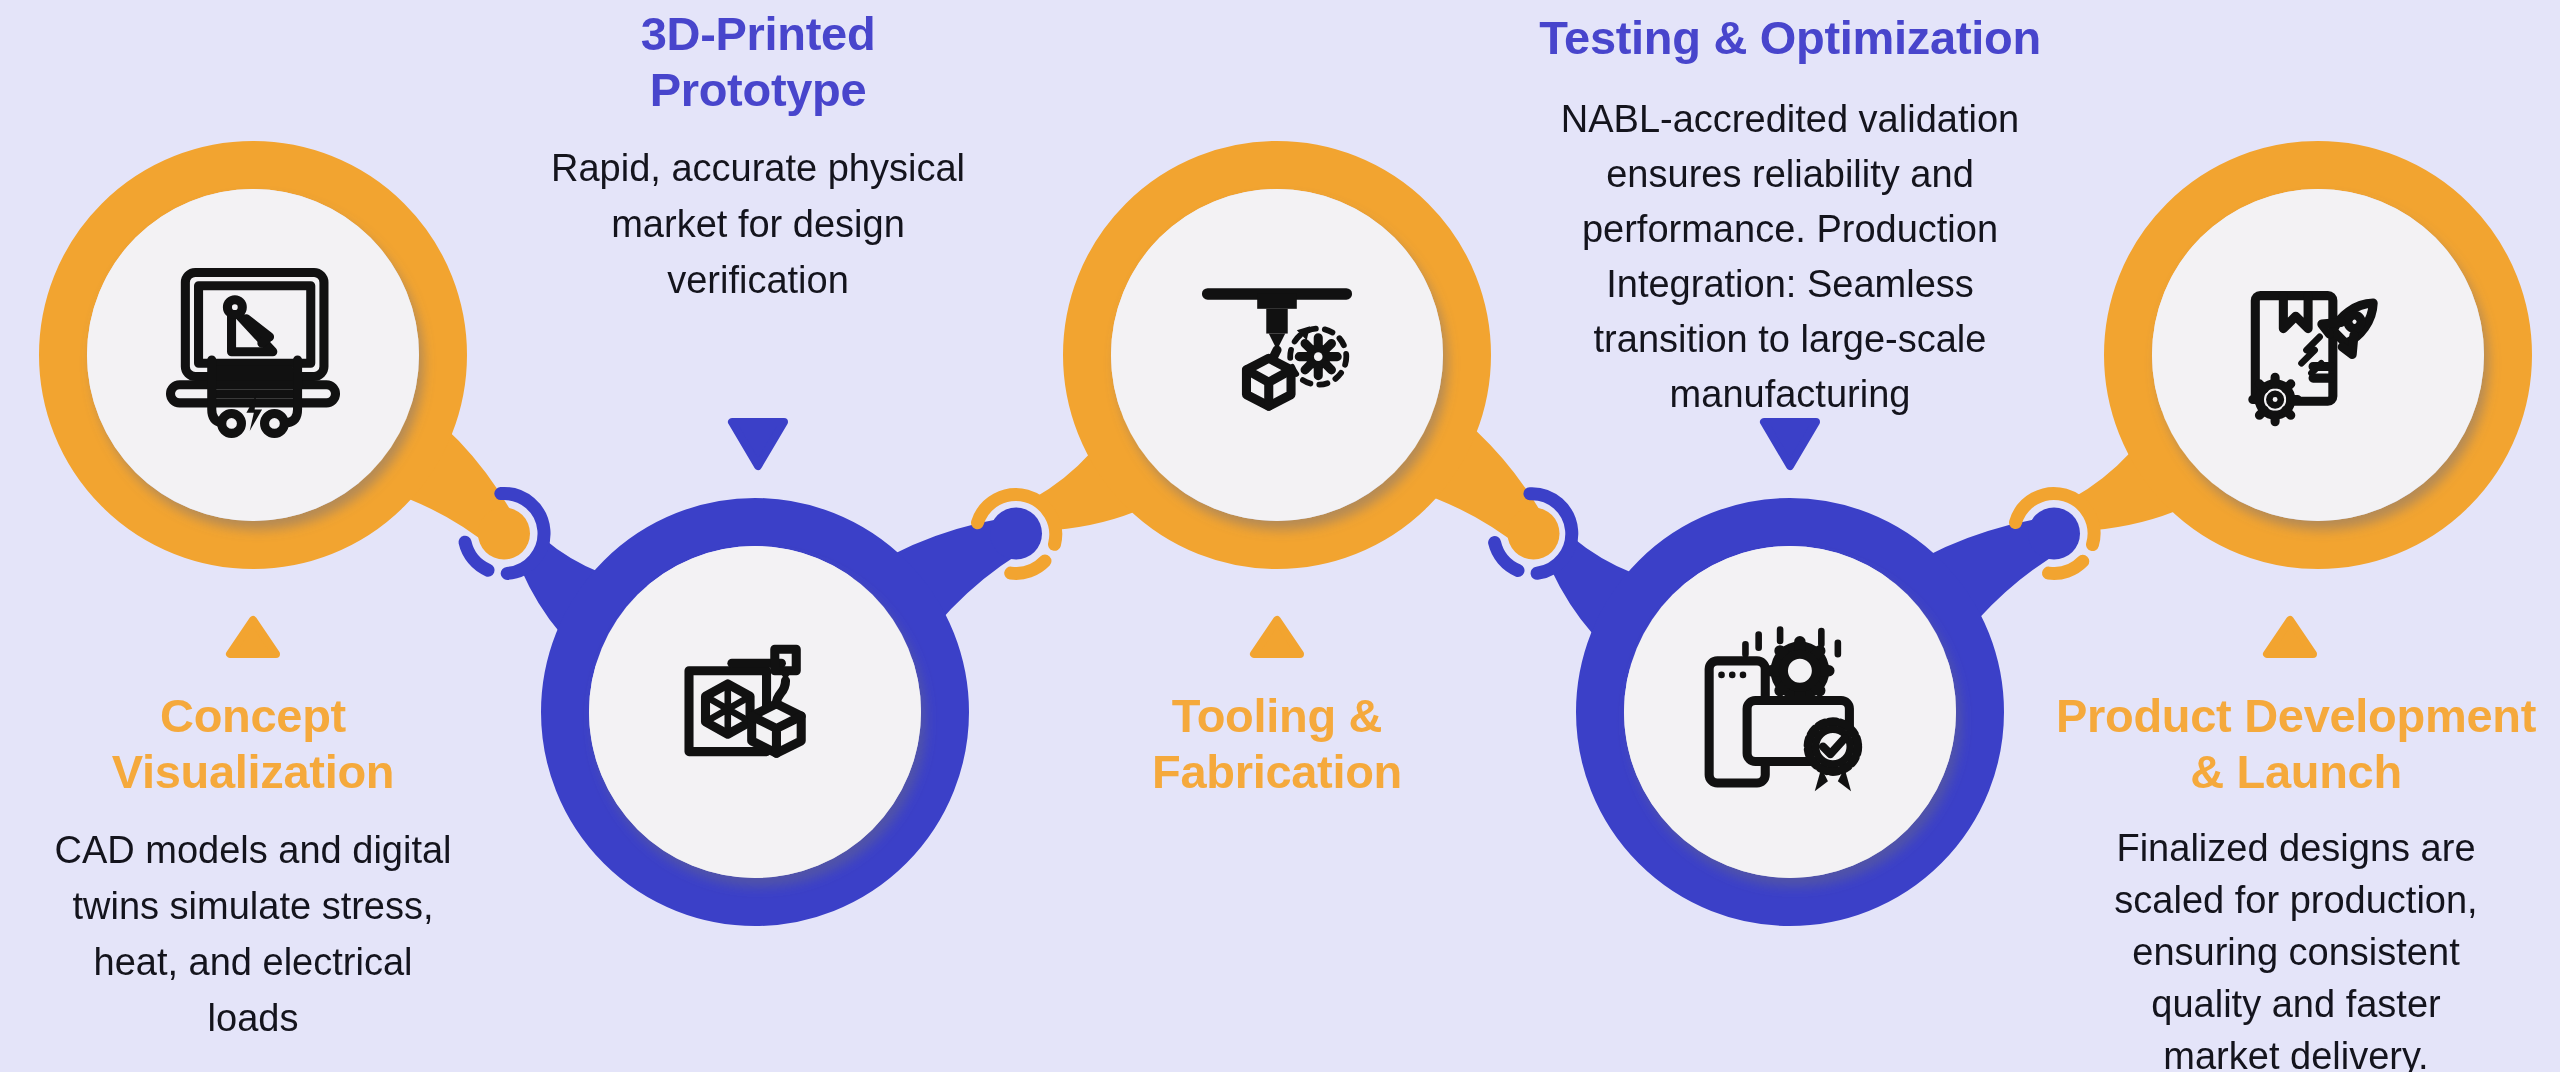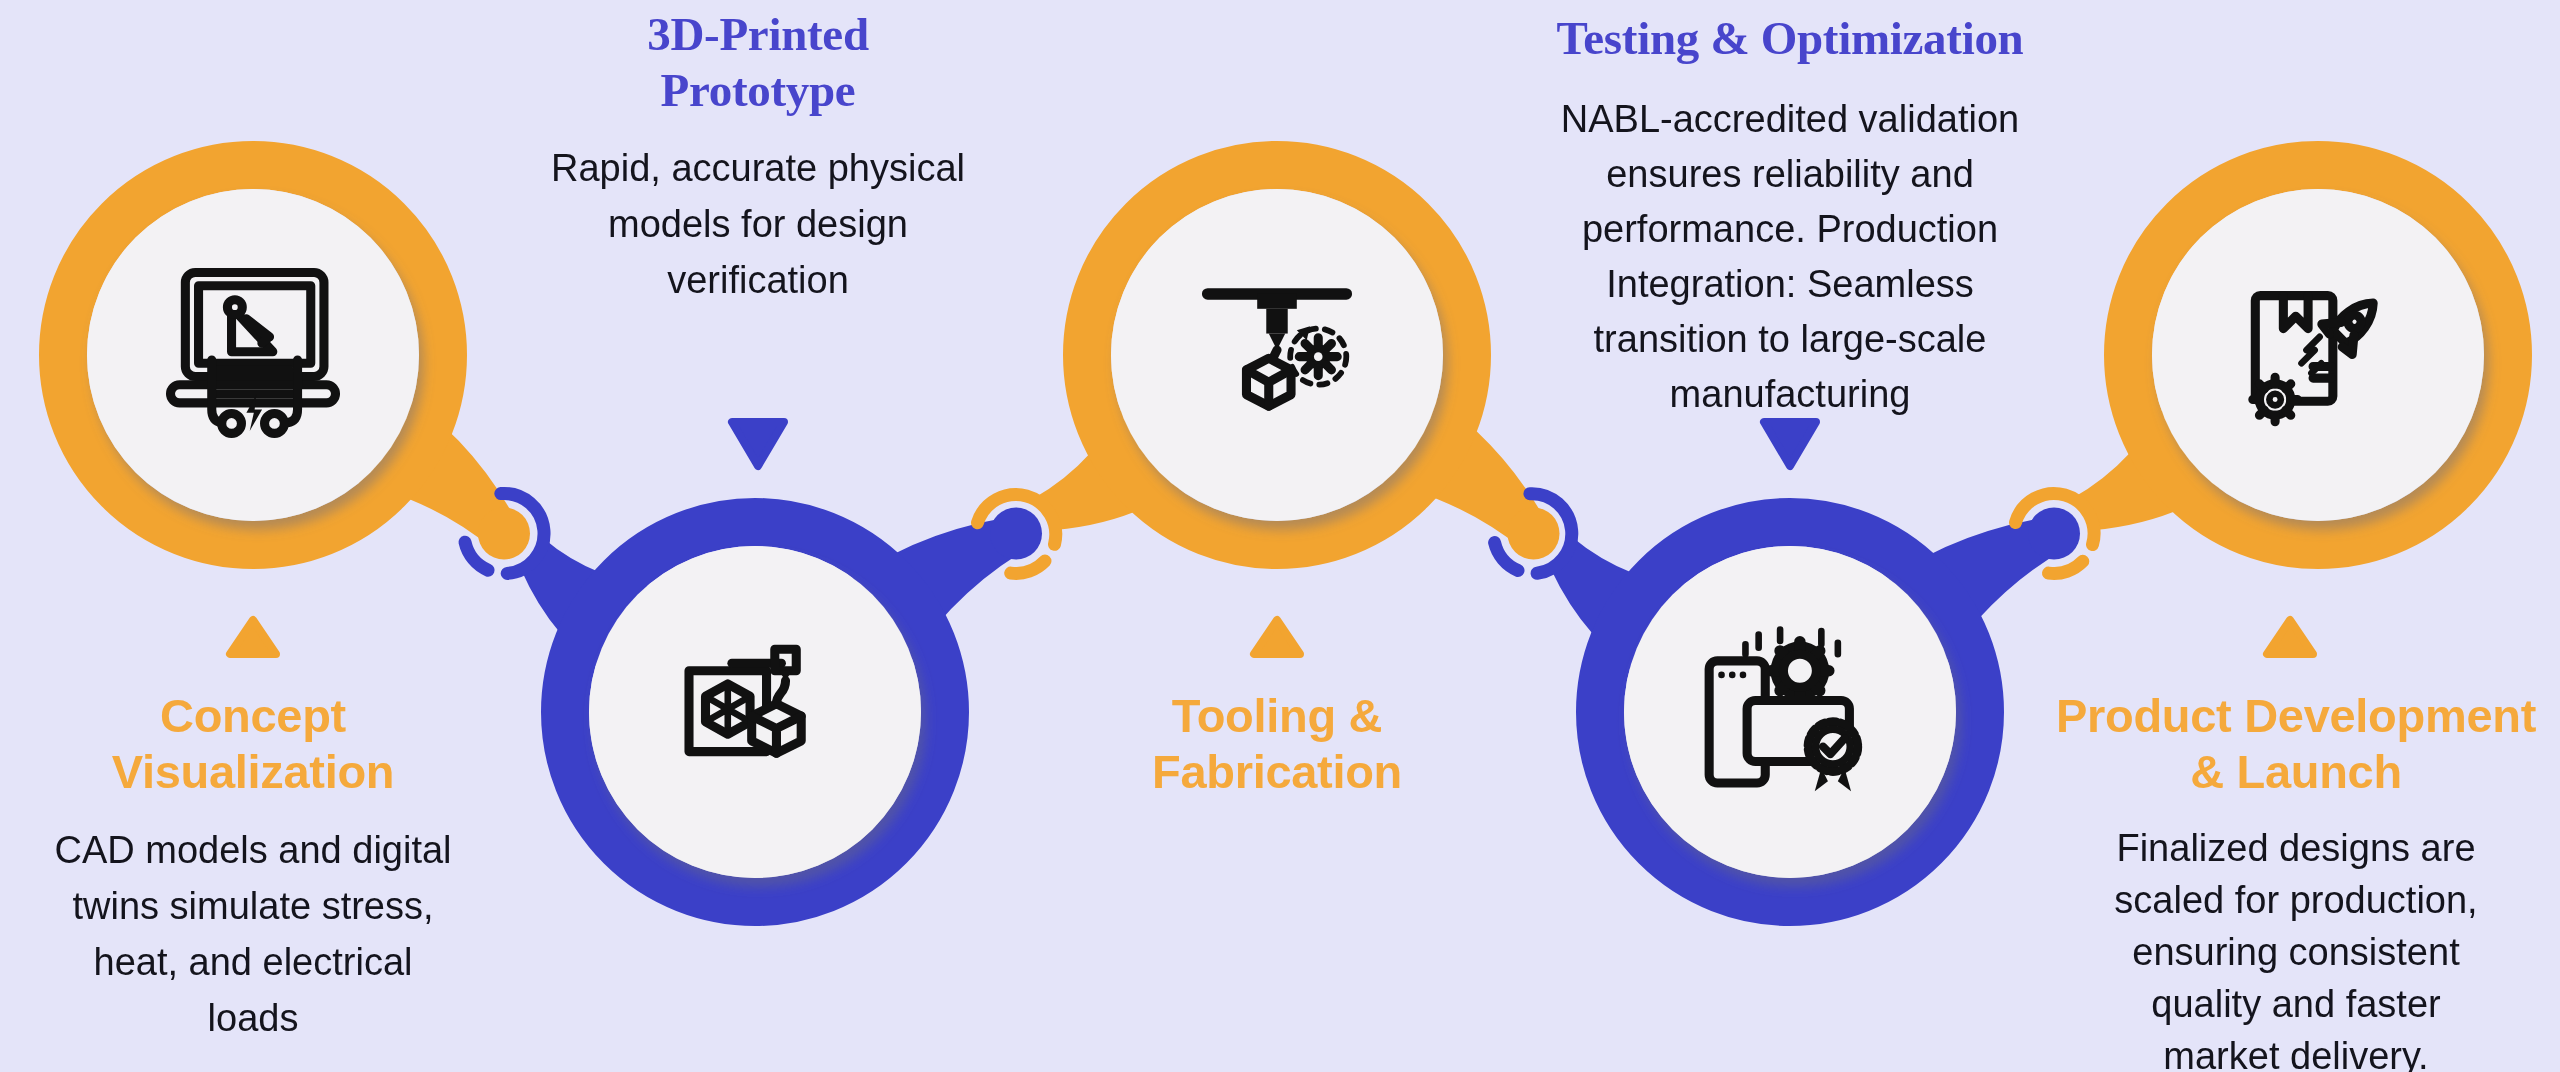--- a/index.html
+++ b/index.html
@@ -21,21 +21,21 @@
   .icon{stroke:var(--icon_stroke);stroke-width:5.5;fill:none;stroke-linecap:round;stroke-linejoin:round;}
   .icon .solid{fill:var(--icon_stroke);stroke:none;}
   .icon .paper{fill:var(--inner_circle);}
   .icon .thin{stroke-width:4;}
   .icon .thick{stroke-width:7;}
   .icon .scallop{stroke-dasharray:4.2 2.6;}
   .icon .dashed{stroke-dasharray:5 5.5;stroke-width:3.5;}
   .textcol{position:absolute;width:580px;transform:translateX(-50%);text-align:center;}
   .step-title{font-size:47px;line-height:56px;font-weight:700;letter-spacing:-0.3px;white-space:pre-line;}
   .step-desc{margin-top:22px;font-size:38px;line-height:56px;font-weight:400;color:var(--body_text);white-space:pre-line;}
-  .textcol.top .step-title{color:var(--title_blue);font-family:Liberation Serif, serif;}
+  .textcol.top .step-title{color:var(--title_blue);}
   .textcol.bottom .step-title{color:var(--title_orange);}
   .s1{left:253px;top:688px;}
   .s2{left:758px;top:6px;}
   .s3{left:1277px;top:688px;}
   .s4{left:1790px;top:10px;}
   .s4 .step-desc{line-height:55px;margin-top:26px;}
   .s5{left:2296px;top:688px;}
   .s5 .step-desc{line-height:52px;}
 </style>
 </head>
@@ -179,21 +179,21 @@
 Visualization</div>
     <div class="step-desc">CAD models and digital
 twins simulate stress,
 heat, and electrical
 loads</div>
   </div>
   <div class="textcol top s2">
     <div class="step-title">3D-Printed
 Prototype</div>
     <div class="step-desc">Rapid, accurate physical
-models for design
+market for design
 verification</div>
   </div>
   <div class="textcol bottom s3">
     <div class="step-title">Tooling &amp;
 Fabrication</div>
   </div>
   <div class="textcol top s4">
     <div class="step-title">Testing &amp; Optimization</div>
     <div class="step-desc">NABL-accredited validation
 ensures reliability and

